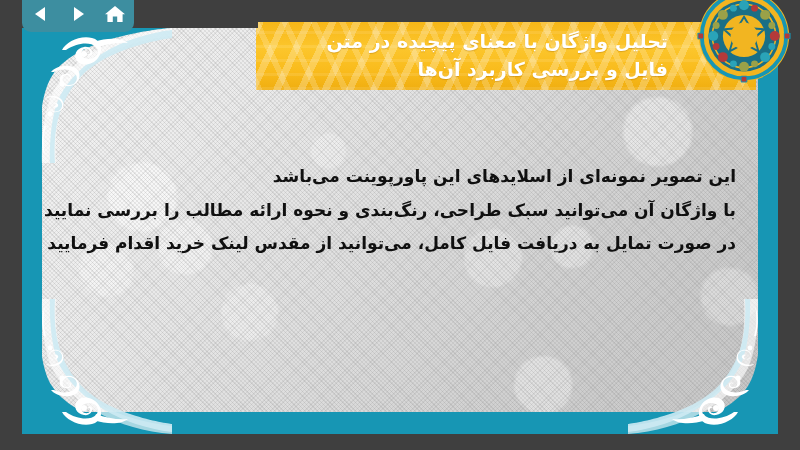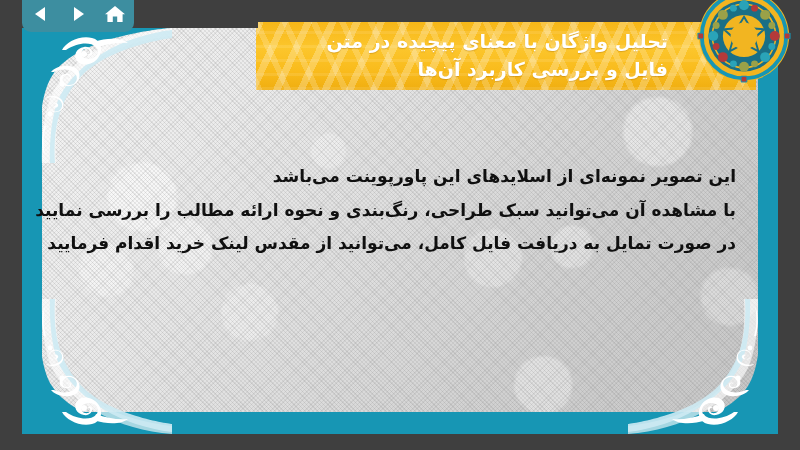--- a/index.html
+++ b/index.html
@@ -285,21 +285,21 @@
         <circle cx="62" cy="26" r="3"></circle>
         <circle cx="40" cy="56" r="2.6"></circle>
         <circle cx="28" cy="86" r="2.4"></circle>
         <path d="M72 14 c14-5 28-4 34 1 -10-1-22 1-32 5 z"></path>
         <path d="M22 98 c-3 12-2 24 1 30 -2-10-2-21 1-30 z"></path>
       </g>
     </svg>
 
     <div id="body-text">
       <div class="line">این تصویر نمونه‌ای از اسلایدهای این پاورپوینت می‌باشد</div>
-      <div class="line">با مشاهده آن می‌توانید سبک طراحی، رنگ‌بندی و نحوه ارائه مطالب را بررسی نمایید</div>
+      <div class="line">با واژگان آن می‌توانید سبک طراحی، رنگ‌بندی و نحوه ارائه مطالب را بررسی نمایید</div>
       <div class="line">در صورت تمایل به دریافت فایل کامل، می‌توانید از مقدس لینک خرید اقدام فرمایید</div>
     </div>
 
   </div>
 
   <div id="banner-notch"></div>
 
   <div id="title-banner">
     <div id="banner-pattern"></div>
     <div id="title-text">

